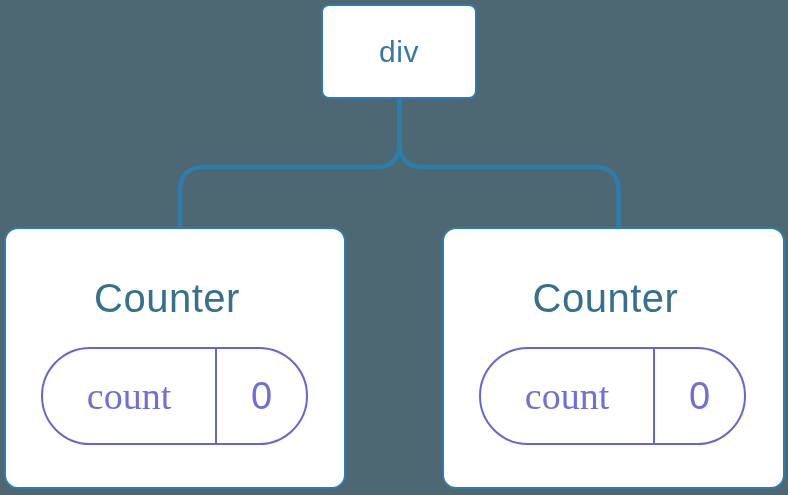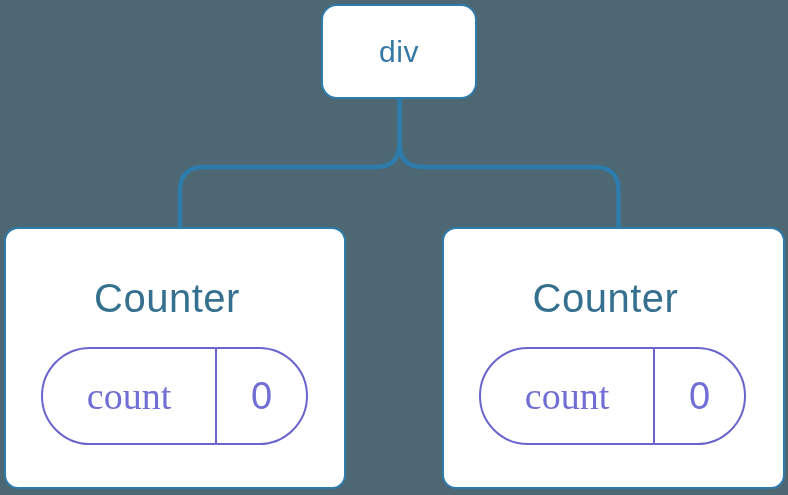--- a/index.html
+++ b/index.html
@@ -35,21 +35,21 @@
     stroke:var(--connector);
     stroke-width:4.5;
   }
   .root-node{
     position:absolute;
     left:321px; top:4px;
     width:156px; height:95px;
     box-sizing:border-box;
     background:var(--node-fill);
     border:2.5px solid var(--node-border);
-    border-radius:16px;
+    border-radius:8px;
     display:flex;
     align-items:center;
     justify-content:center;
   }
   .root-label{
     font-size:30px;
     font-weight:500;
     color:var(--root-label);
     letter-spacing:0.5px;
   }

